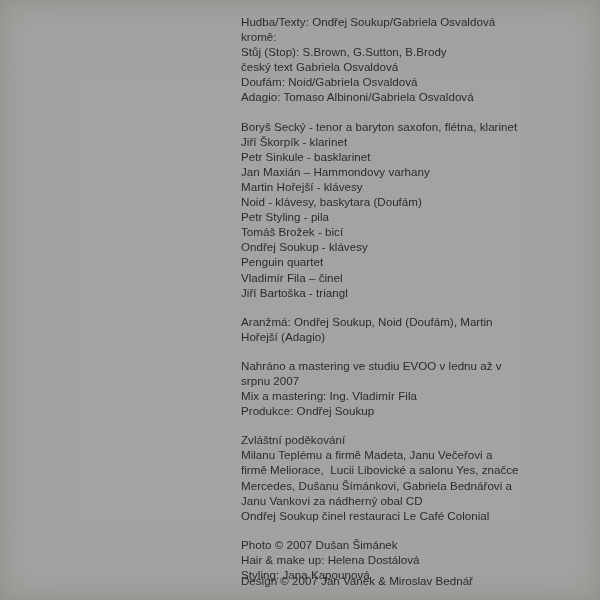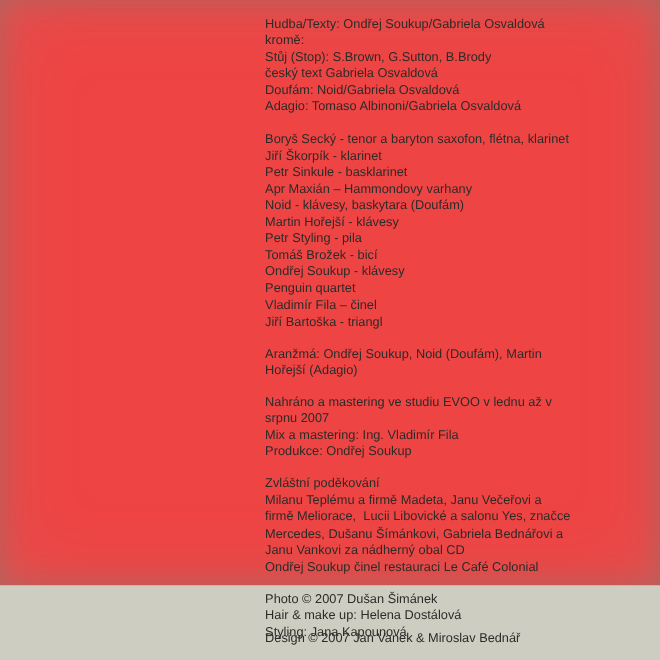--- a/index.html
+++ b/index.html
@@ -9,22 +9,22 @@
   body {
     width: 600px;
     height: 600px;
     background: #cdcdc2;
     font-family: "Liberation Sans", sans-serif;
     overflow: hidden;
   }
   #page {
     position: relative;
     width: 600px;
-    height: 532px;
-    background: #ef4444;
+    height: 600px;
+    background: #a3a3a3;
     box-sizing: border-box;
   }
   
   #page::before {
     content: "";
     position: absolute;
     left: 0; top: 0; right: 0; bottom: 0;
     pointer-events: none;
     box-shadow: inset 0 0 26px rgba(120,120,110,0.45),
                 inset 0 0 70px rgba(150,150,140,0.25);
@@ -71,23 +71,23 @@
       <div class="line">Stůj (Stop): S.Brown, G.Sutton, B.Brody</div>
       <div class="line">český text Gabriela Osvaldová</div>
       <div class="line">Doufám: Noid/Gabriela Osvaldová</div>
       <div class="line">Adagio: Tomaso Albinoni/Gabriela Osvaldová</div>
     </div>
 
     <div class="block">
       <div class="line">Boryš Secký - tenor a baryton saxofon, flétna, klarinet</div>
       <div class="line">Jiří Škorpík - klarinet</div>
       <div class="line">Petr Sinkule - basklarinet</div>
-      <div class="line">Apr Maxián – Hammondovy varhany</div>
+      <div class="line">Jan Maxián – Hammondovy varhany</div>
+      <div class="line">Martin Hořejší - klávesy</div>
       <div class="line">Noid - klávesy, baskytara (Doufám)</div>
-      <div class="line">Martin Hořejší - klávesy</div>
       <div class="line">Petr Styling - pila</div>
       <div class="line">Tomáš Brožek - bicí</div>
       <div class="line">Ondřej Soukup - klávesy</div>
       <div class="line">Penguin quartet</div>
       <div class="line">Vladimír Fila – činel</div>
       <div class="line">Jiří Bartoška - triangl</div>
     </div>
 
     <div class="block">
       <div class="line">Aranžmá: Ondřej Soukup, Noid (Doufám), Martin</div>

